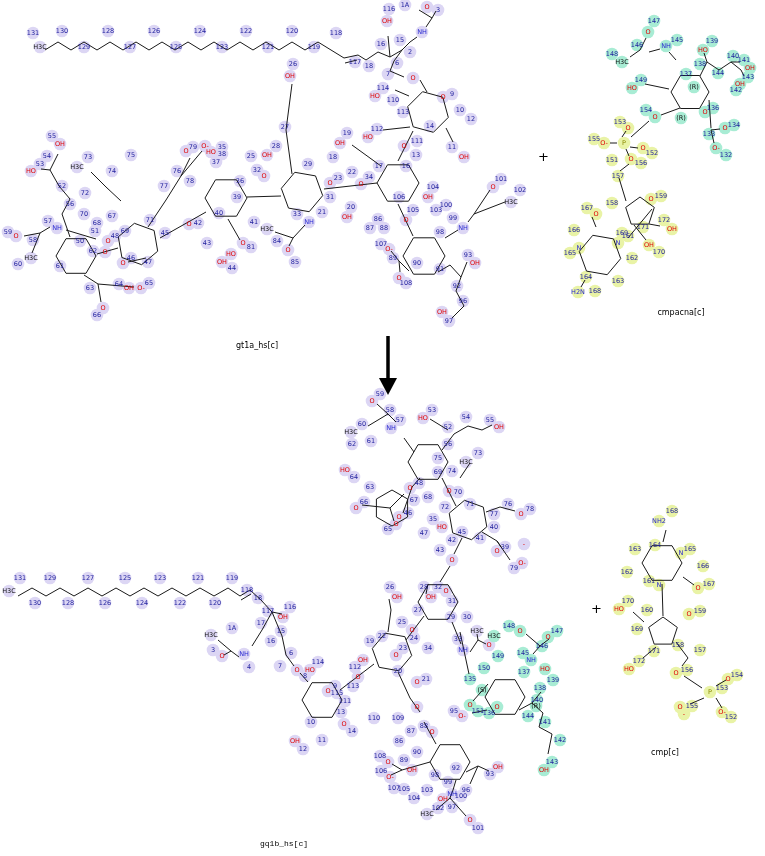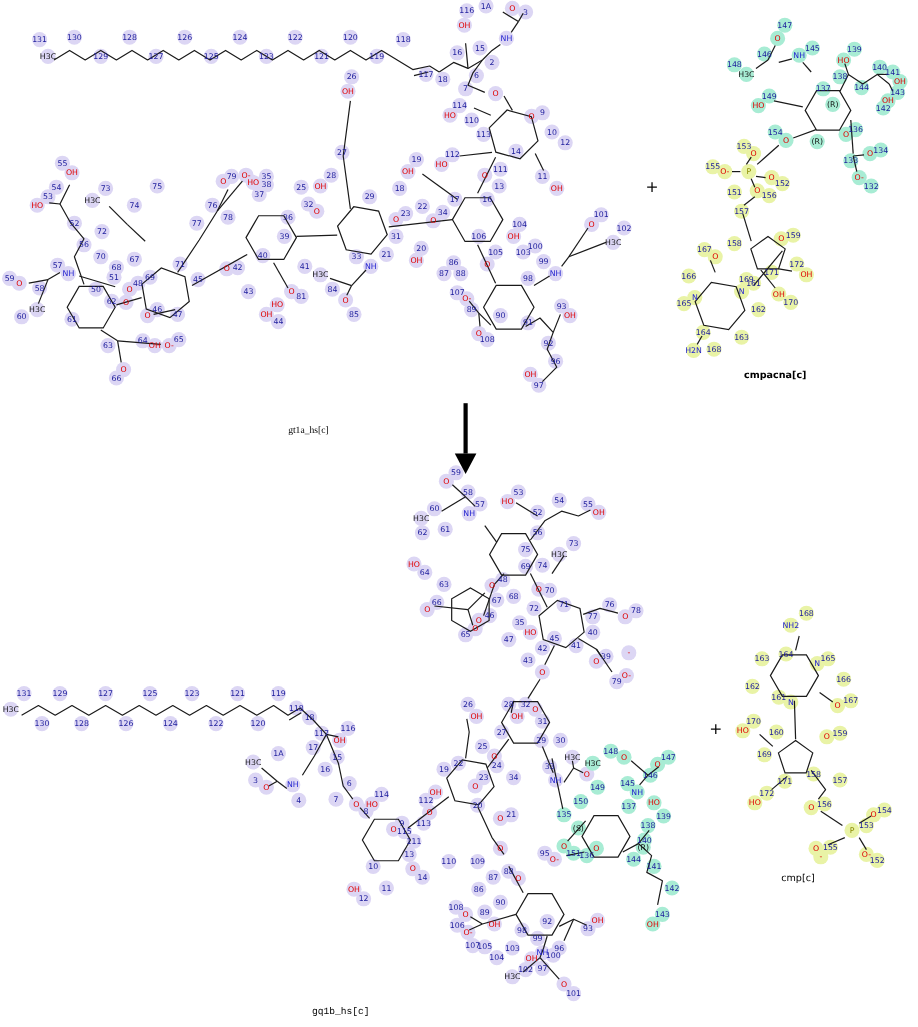--- a/index.html
+++ b/index.html
@@ -1094,17 +1094,17 @@
         <text x="722" y="714.2" text-anchor="middle" font-size="6.5" fill="#e00000">O-</text>
         <text x="731" y="719.2" text-anchor="middle" font-size="6.5" fill="#1c1c9c">152</text>
       </g>
       <line x1="388" y1="336" x2="388" y2="378" stroke="#000" stroke-width="3.5"></line>
       <polygon points="379,378 397,378 388,395" fill="#000"></polygon>
     </svg>
 
   <div class="plus" style="left:538px;top:149px;">+</div>
   <div class="plus" style="left:591px;top:601px;">+</div>
 
-  <div class="mol-label" style="left:187px;top:354px;font-family:Liberation Serif, serif;">gt1a_hs[c]</div>
-  <div class="mol-label" style="left:576px;top:308px;font-weight:bold;">cmpacna[c]</div>
+  <div class="mol-label" style="left:187px;top:341px;">gt1a_hs[c]</div>
+  <div class="mol-label" style="left:611px;top:308px;">cmpacna[c]</div>
   <div class="mol-label" style="left:214px;top:839px;font-family:Liberation Mono, monospace;">gq1b_hs[c]</div>
-  <div class="mol-label" style="left:595px;top:727px;">cmp[c]</div>
+  <div class="mol-label" style="left:595px;top:748px;">cmp[c]</div>
 </div>
 
 </body></html>

